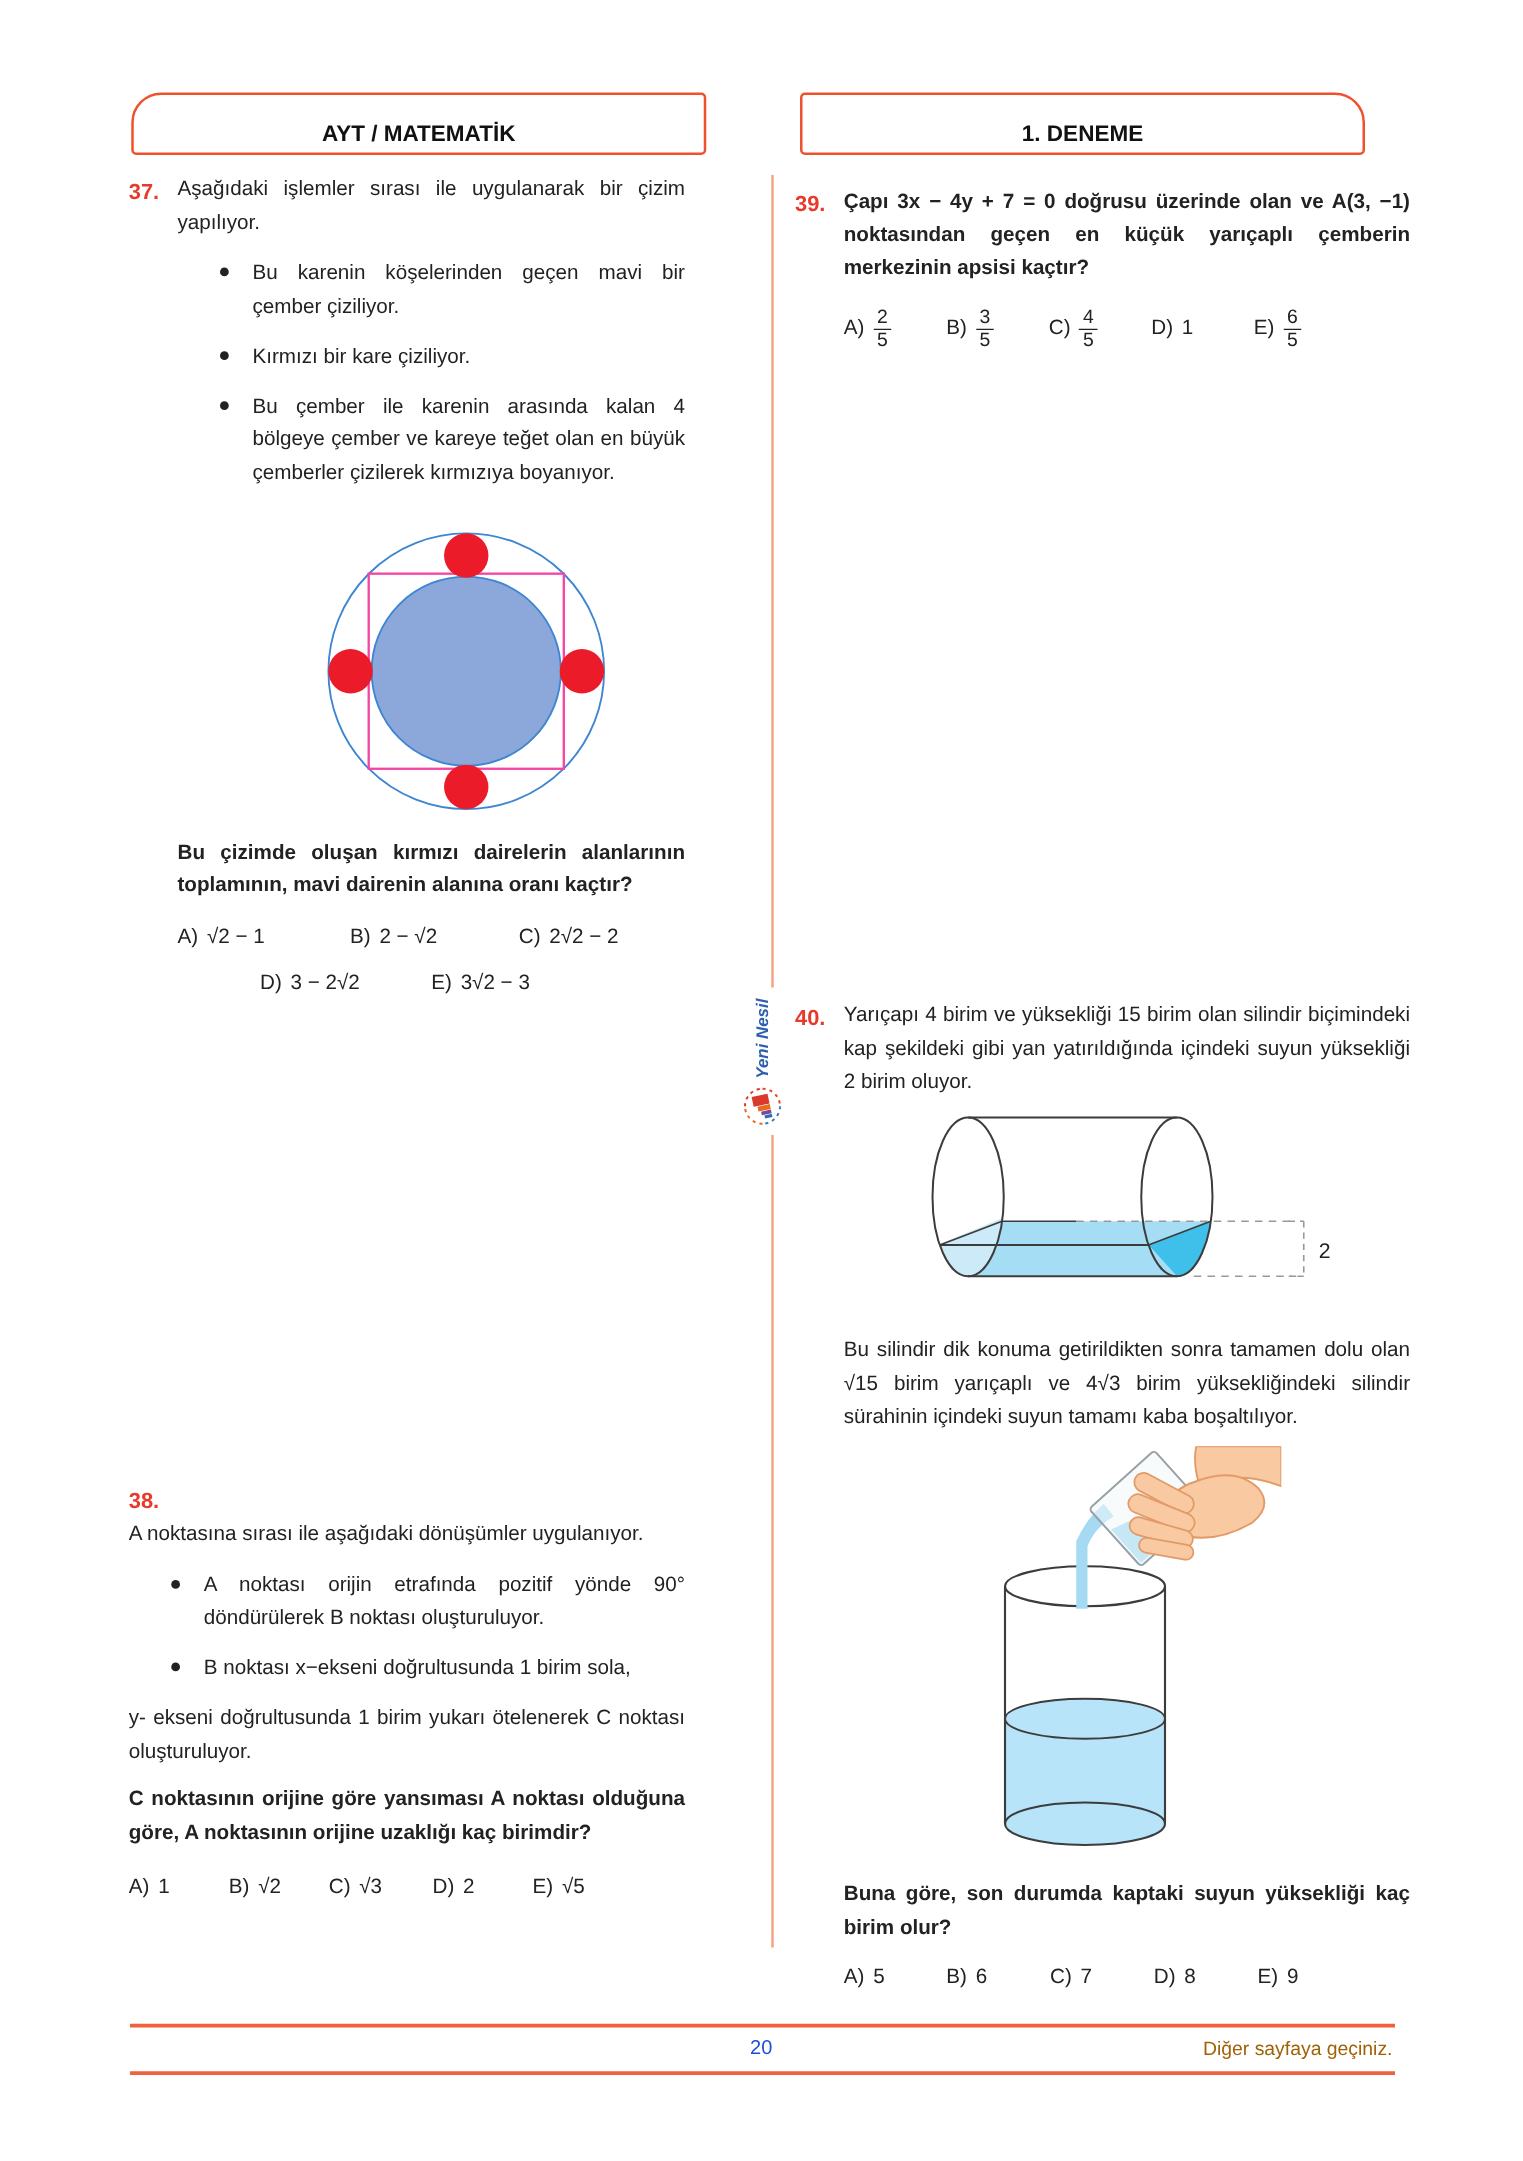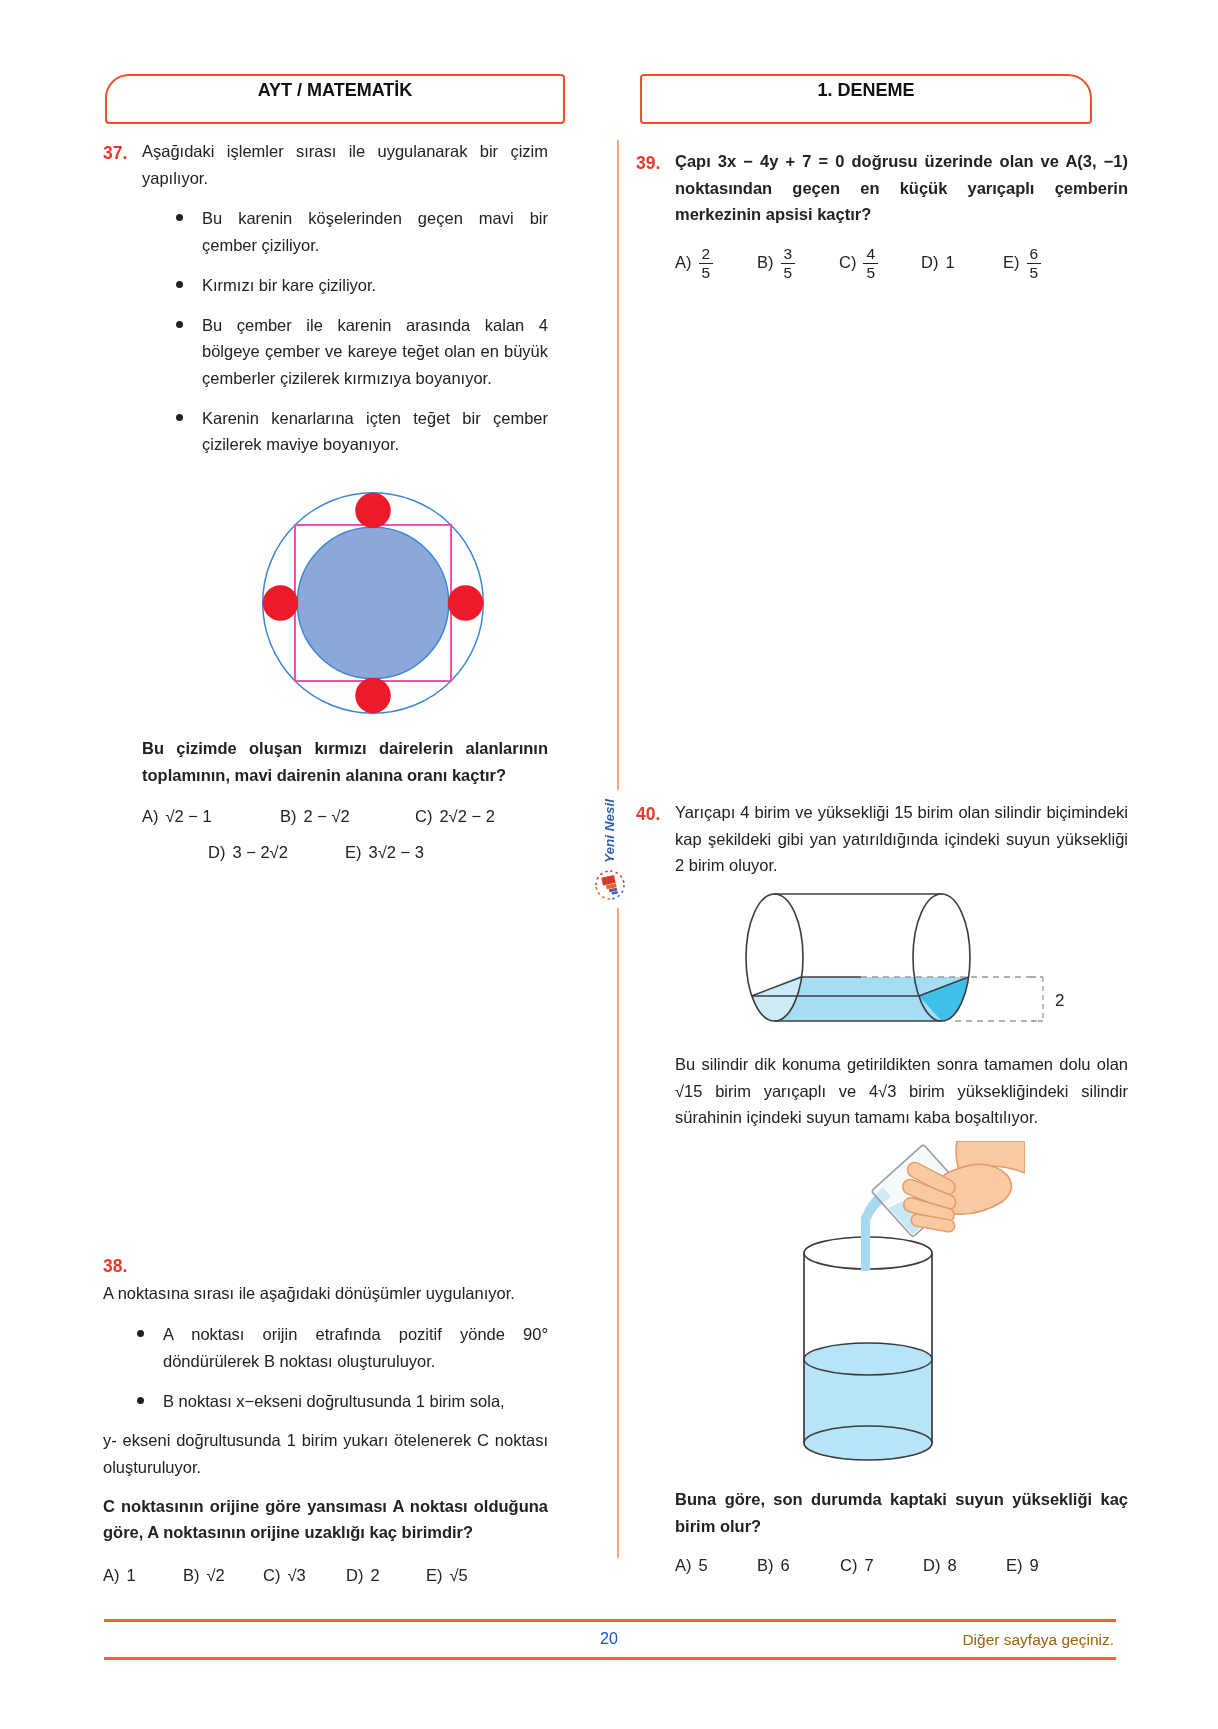--- a/index.html
+++ b/index.html
@@ -4,21 +4,21 @@
 <style>
   html,body { margin:0; padding:0; background:#fff; }
   .page {
     position:relative; width:1218px; height:1729px; background:#ffffff;
     font-family:"Liberation Sans", sans-serif; color:#222; font-size:16.5px;
     line-height:1.62; overflow:hidden;
   }
   
   .hdr-box {
     position:absolute; top:74px; height:50px; border:2.5px solid #f0512d;
-    display:flex; align-items:flex-start; justify-content:center;
+    display:flex; align-items:flex-end; justify-content:center;
     font-weight:bold; font-size:18px; color:#111; background:#fff; box-sizing:border-box;
   }
   .hdr-left  { left:105px; width:460px; border-radius:24px 4px 4px 4px; }
   .hdr-right { left:640px; width:452px; border-radius:4px 24px 4px 4px; }
   
   .divider { position:absolute; left:617px; width:2px; background:#f5a486; }
   .div-top    { top:140px; height:650px; }
   .div-bottom { top:908px; height:650px; }
   
   .brand { position:absolute; left:592px; top:790px; width:36px; height:114px; }
@@ -100,21 +100,20 @@
   <div class="col col-left">
 
     <section class="question">
       <span class="qnum">37.</span>
       <div class="qbody">
         <p class="para">Aşağıdaki işlemler sırası ile uygulanarak bir çizim yapılıyor.</p>
         <ul class="bullets">
           <li>Bu karenin köşelerinden geçen mavi bir çember çiziliyor.</li>
           <li>Kırmızı bir kare çiziliyor.</li>
           <li>Bu çember ile karenin arasında kalan 4 bölgeye çember ve kareye teğet olan en büyük çemberler çizilerek kırmızıya boyanıyor.</li>
-          <li>Karenin kenarlarına içten teğet bir çember çizilerek maviye boyanıyor.</li>
         </ul>
         <svg class="fig37" width="262" height="243" viewBox="0 0 280 260">
           <circle cx="140" cy="138" r="118" fill="none" stroke="#3e86d2" stroke-width="1.6"></circle>
           <circle cx="140" cy="138" r="81" fill="#8ca7da" stroke="#3e86d2" stroke-width="1.6"></circle>
           <rect x="56.5" y="54.5" width="167" height="167" fill="none" stroke="#f445a5" stroke-width="2"></rect>
           <circle cx="140" cy="39" r="19" fill="#ec1b2a"></circle>
           <circle cx="239" cy="138" r="19" fill="#ec1b2a"></circle>
           <circle cx="140" cy="237" r="19" fill="#ec1b2a"></circle>
           <circle cx="41" cy="138" r="19" fill="#ec1b2a"></circle>
         </svg>
@@ -247,21 +246,21 @@
           <line x1="10.8" y1="107" x2="177.8" y2="107" stroke="#3c3c3c" stroke-width="1.6"></line>
           <line x1="10.8" y1="107" x2="60.6" y2="88" stroke="#3c3c3c" stroke-width="1.4"></line>
           <line x1="177.8" y1="107" x2="227.6" y2="88" stroke="#3c3c3c" stroke-width="1.4"></line>
           <line x1="60.6" y1="88" x2="120" y2="88" stroke="#3c3c3c" stroke-width="1.3"></line>
           <line x1="120" y1="88" x2="296" y2="88" stroke="#999" stroke-width="1.3" stroke-dasharray="6 5"></line>
           <line x1="214" y1="132" x2="296" y2="132" stroke="#999" stroke-width="1.3" stroke-dasharray="6 5"></line>
           <path d="M 290 88 L 302 88 M 302 88 L 302 132 M 302 132 L 290 132" fill="none" stroke="#999" stroke-width="1.3" stroke-dasharray="5 4"></path>
           <text x="314" y="117" font-size="17" fill="#222">2</text>
         </svg>
 
-        <p class="para" style="margin-top:12px;">Bu silindir dik konuma getirildikten sonra tamamen dolu olan √15 birim yarıçaplı ve 4√3 birim yüksekliğindeki silindir sürahinin içindeki suyun tamamı kaba boşaltılıyor.</p>
+        <p class="para" style="margin-top:28px;">Bu silindir dik konuma getirildikten sonra tamamen dolu olan √15 birim yarıçaplı ve 4√3 birim yüksekliğindeki silindir sürahinin içindeki suyun tamamı kaba boşaltılıyor.</p>
 
         <svg class="figglass" width="320" height="335" viewBox="0 0 320 335">
 
           <path d="M 99 218 L 99 302 A 64 17 0 0 0 227 302 L 227 218 A 64 16 0 0 1 99 218 Z" fill="#b7e4f8"></path>
           <ellipse cx="163" cy="218" rx="64" ry="16" fill="#b7e4f8" stroke="#3c3c3c" stroke-width="1.5"></ellipse>
 
           <ellipse cx="163" cy="112" rx="64" ry="16" fill="none" stroke="#3c3c3c" stroke-width="1.7"></ellipse>
           <line x1="99" y1="112" x2="99" y2="302" stroke="#3c3c3c" stroke-width="1.7"></line>
           <line x1="227" y1="112" x2="227" y2="302" stroke="#3c3c3c" stroke-width="1.7"></line>
           <ellipse cx="163" cy="302" rx="64" ry="17" fill="none" stroke="#3c3c3c" stroke-width="1.7"></ellipse>

